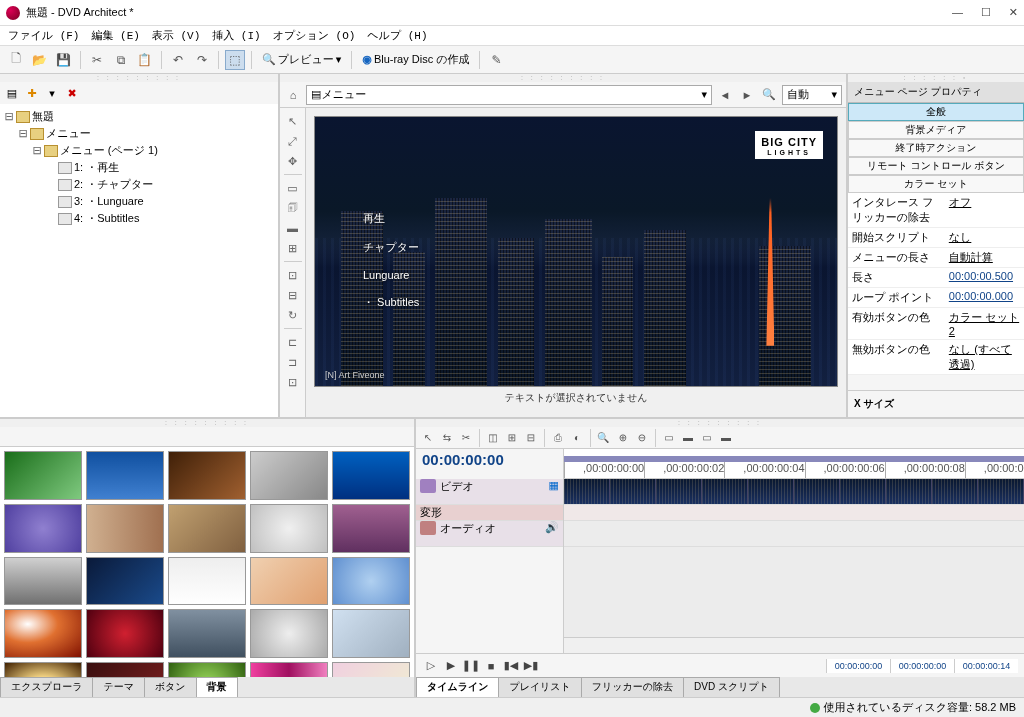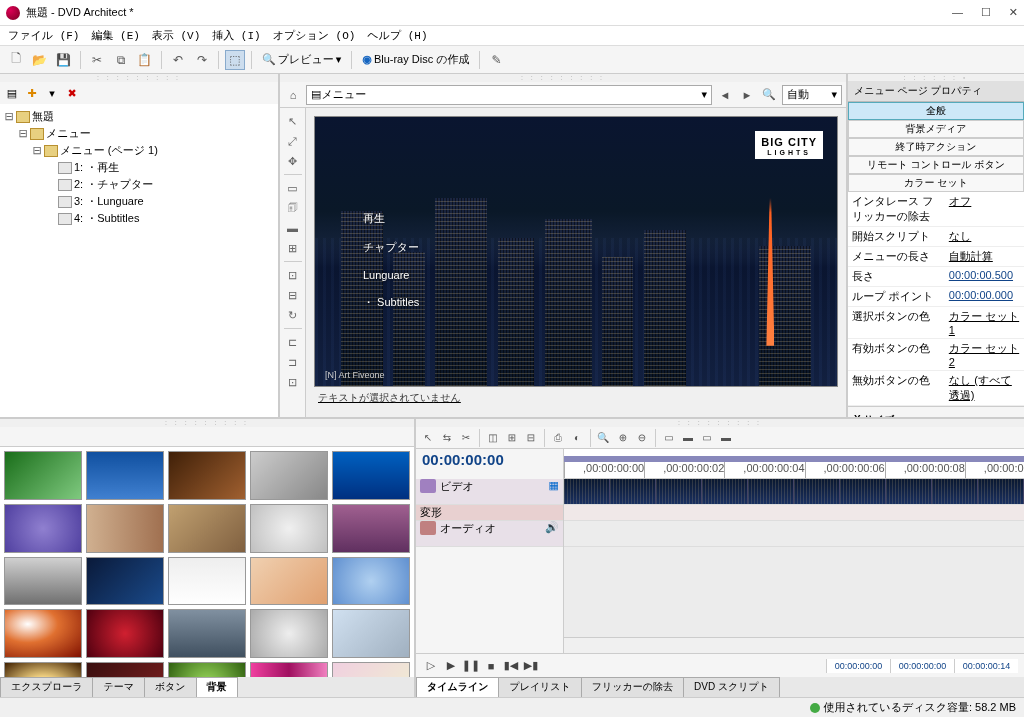--- a/index.html
+++ b/index.html
@@ -34,34 +34,34 @@
 
 .center-col { flex:1; display:flex; flex-direction:column; }
 .nav-row { height:26px; background:#f5f5f5; display:flex; align-items:center; gap:4px; padding:0 4px; border-bottom:1px solid #ccc; }
 .nav-btn { width:18px; height:18px; display:flex; align-items:center; justify-content:center; cursor:pointer; color:#555; }
 .menu-drop { flex:1; height:20px; background:#fff; border:1px solid #aaa; display:flex; align-items:center; padding:0 4px; cursor:pointer; }
 .zoom-sel { width:60px; height:20px; background:#fff; border:1px solid #aaa; padding:0 4px; cursor:pointer; display:flex; align-items:center; }
 .preview-wrap { flex:1; display:flex; background:#f0f0f0; }
 .tool-col { width:26px; background:#f5f5f5; display:flex; flex-direction:column; align-items:center; gap:2px; padding:4px 0; border-right:1px solid #ccc; }
 .tool-col .t { width:18px; height:18px; display:flex; align-items:center; justify-content:center; cursor:pointer; color:#666; }
 .tool-col .tsep2 { width:18px; height:1px; background:#ccc; margin:2px 0; }
-.preview-area { flex:1; padding:8px; display:flex; flex-direction:column;text-decoration:underline; }
+.preview-area { flex:1; padding:8px; display:flex; flex-direction:column; }
 .preview-img { flex:1; background:linear-gradient(180deg,#0a1530 0%,#0a1828 35%,#1a2845 55%,#2a3a60 75%,#1a3050 100%); position:relative; border:1px solid #888; }
 .cityscape { position:absolute; bottom:0; left:0; right:0; height:55%; background:
   repeating-linear-gradient(90deg, rgba(100,150,255,.05) 0px, rgba(100,150,255,.05) 3px, transparent 3px, transparent 8px),
   linear-gradient(180deg, transparent 0%, #0a1530 20%, #122040 100%); }
 .bldg { position:absolute; bottom:0; background:linear-gradient(180deg,#1a2540,#0a1525); }
 .bldg::after { content:""; position:absolute; inset:0; background:repeating-linear-gradient(0deg,rgba(255,220,150,.2) 0,rgba(255,220,150,.2) 1px,transparent 1px,transparent 4px),repeating-linear-gradient(90deg,transparent 0,transparent 2px,rgba(0,0,0,.5) 2px,rgba(0,0,0,.5) 3px); }
 .tower { position:absolute; bottom:15%; right:12%; width:8px; height:55%; background:linear-gradient(180deg,transparent 0%,#ff6020 10%,#ff8040 100%); clip-path:polygon(40% 0,60% 0,100% 100%,0 100%); }
 .big-city { position:absolute; top:14px; right:14px; background:#fff; color:#000; padding:3px 6px; font-weight:bold; font-size:13px; letter-spacing:1px; }
 .big-city small { display:block; font-size:7px; letter-spacing:3px; text-align:center; }
 .menu-items { position:absolute; left:48px; top:35%; color:#fff; font-size:14px; display:flex; flex-direction:column; gap:14px; }
 .menu-items div { text-shadow:0 0 3px #000; }
 .credit { position:absolute; bottom:6px; left:10px; color:#ccc; font-size:9px; }
-.status-txt { text-align:left; padding:4px; font-size:10px; color:#333; }
+.status-txt { text-align:center; padding:4px; font-size:10px; color:#333; }
 
 .right-col { width:178px; background:#f5f5f5; border-left:2px solid #ccc; display:flex; flex-direction:column; }
 .prop-head { background:#e0e0e0; padding:3px 6px; font-size:10px; border-bottom:1px solid #bbb; }
 .prop-btns { display:flex; flex-direction:column; }
 .prop-btn { height:18px; background:#f8f8f8; border:1px solid #ccc; margin:0; text-align:center; line-height:16px; font-size:10px; cursor:pointer; }
 .prop-btn.sel { background:#cde8f8; border-color:#5ab; }
 .prop-table { background:#fff; flex:0 0 auto; }
 .prop-row { display:flex; border-bottom:1px solid #eee; font-size:9px; }
 .prop-row .k { width:55%; padding:2px 4px; }
 .prop-row .v { flex:1; padding:2px 4px;text-decoration:underline; }
@@ -285,24 +285,20 @@
           <div class="k">メニューの長さ</div>
           <div class="v ">自動計算</div>
         </div>
         <div class="prop-row">
           <div class="k">長さ</div>
           <div class="v tc">00:00:00.500</div>
         </div>
         <div class="prop-row">
           <div class="k">ループ ポイント</div>
           <div class="v tc">00:00:00.000</div>
-        </div>
-        <div class="prop-row">
-          <div class="k">選択ボタンの色</div>
-          <div class="v ">カラー セット 1</div>
         </div>
         <div class="prop-row">
           <div class="k">有効ボタンの色</div>
           <div class="v ">カラー セット 2</div>
         </div>
         <div class="prop-row">
           <div class="k">無効ボタンの色</div>
           <div class="v ">なし (すべて透過)</div>
         </div>
       </div>

